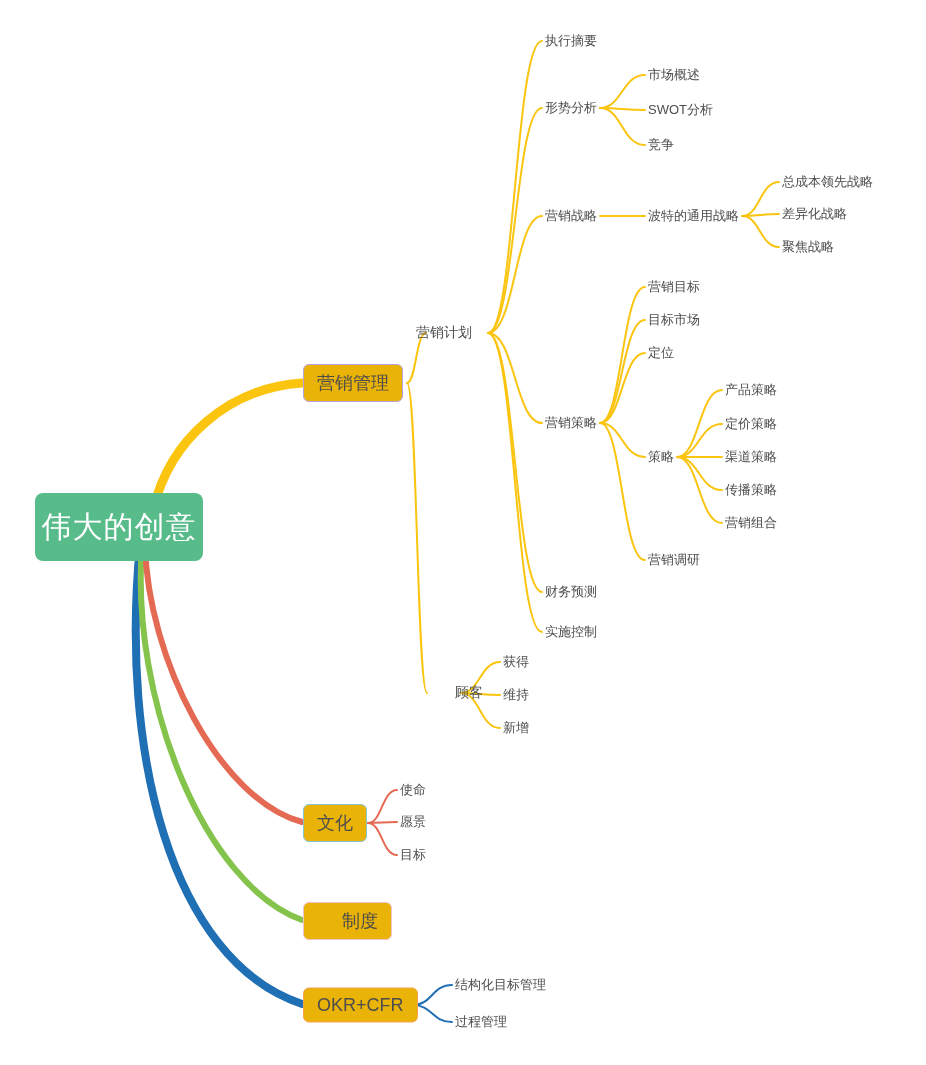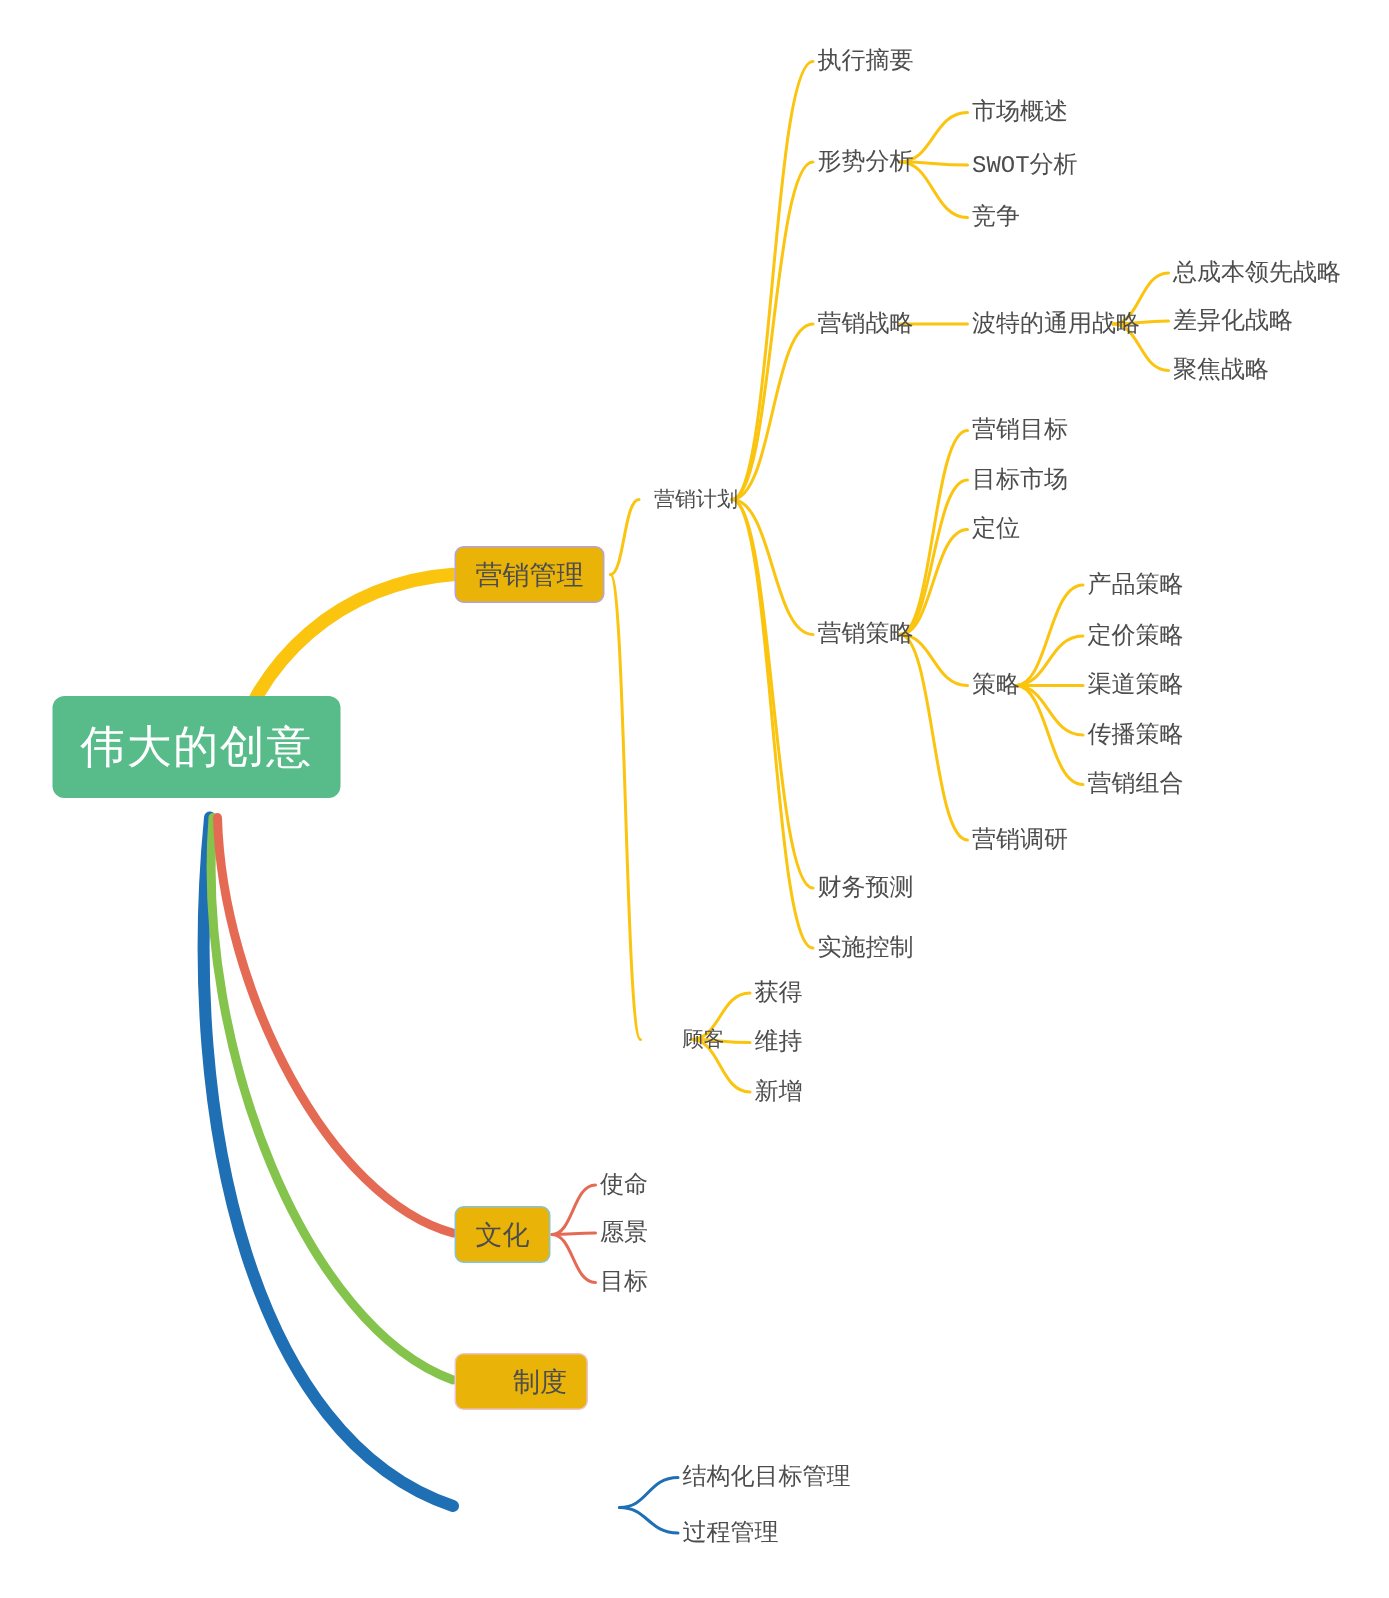--- a/index.html
+++ b/index.html
@@ -10,40 +10,40 @@
   path.edge { fill:none; stroke-width:2; stroke-linecap:round; }
   path.trunk { fill:none; stroke-linecap:round; }
   .trunk-yellow { stroke:#FAC40F; stroke-width:9; }
   .trunk-red    { stroke:#E56A54; stroke-width:6; }
   .trunk-green  { stroke:#84C34C; stroke-width:6; }
   .trunk-blue   { stroke:#1F6FB5; stroke-width:8; }
   .edge-yellow { stroke:#FAC40F; }
   .edge-red    { stroke:#E56A54; }
   .edge-blue   { stroke:#1F6FB5; }
   .root-node {
-    position:absolute; left:35px; top:498px; transform:translateY(-50%);
-    width:192px; height:68px; background:#57BB8A; color:#ffffff;
+    position:absolute; left:35px; top:527px; transform:translateY(-50%);
+    width:168px; height:68px; background:#57BB8A; color:#ffffff;
     font-size:30px; letter-spacing:1px; display:flex; align-items:center; justify-content:center;
     border-radius:8px; cursor:pointer;
   }
   .box-node {
     position:absolute; transform:translateY(-50%);
     background:#eab308; border:1.5px solid #ccc; border-radius:6px;
     font-size:18px; color:#4d4d4d; padding:6px 13px; white-space:nowrap; cursor:pointer;
   }
   .box-marketing { border-color:#B6A2DE; }
   .box-culture   { border-color:#85C5D3; }
   .box-system    { border-color:#EEC3CD;padding-left:38px; }
   .box-okr       { border-color:#F5A24B; }
   .node {
     position:absolute; transform:translateY(-50%);
     white-space:nowrap; color:#4d4d4d; cursor:pointer;
   }
   .lvl2 { font-size:14px; }
-  .lvl3 { font-size:16px;font-family:Liberation Mono, monospace; }
+  .lvl3 { font-size:13px; }
 </style>
 </head>
 <body>
 
 <div class="canvas">
 
   <svg class="edges" width="926" height="1065" viewBox="0 0 926 1065">
     <g>
       <path class="trunk trunk-blue" d="M140,545 C120,750 170,960 302,1004" stroke="#1F6FB5"></path>
       <path class="trunk trunk-green" d="M142,545 C130,700 205,885 302,920" stroke="#84C34C"></path>
@@ -92,22 +92,23 @@
       <path class="edge edge-blue" d="M413,1005 C432,1005 432,985 452,985" stroke="#1F6FB5"></path>
       <path class="edge edge-blue" d="M413,1005 C432,1005 432,1022 452,1022" stroke="#1F6FB5"></path>
     </g>
   </svg>
 
   <div class="root-node">伟大的创意</div>
 
   <div class="box-node box-marketing" style="left:303px;top:383px;">营销管理</div>
   <div class="box-node box-culture" style="left:303px;top:823px;">文化</div>
   <div class="box-node box-system" style="left:303px;top:921px;">制度</div>
+  <div class="box-node box-okr" style="left:303px;top:1005px;">OKR+CFR</div>
 
-  <div class="node lvl2" style="left:436px;top:333px;">营销计划</div>
+  <div class="node lvl2" style="left:416px;top:333px;">营销计划</div>
   <div class="node lvl3" style="left:545px;top:41px;">执行摘要</div>
   <div class="node lvl3" style="left:545px;top:108px;">形势分析</div>
   <div class="node lvl3" style="left:648px;top:75px;">市场概述</div>
   <div class="node lvl3" style="left:648px;top:110px;">SWOT分析</div>
   <div class="node lvl3" style="left:648px;top:145px;">竞争</div>
   <div class="node lvl3" style="left:545px;top:216px;">营销战略</div>
   <div class="node lvl3" style="left:648px;top:216px;">波特的通用战略</div>
   <div class="node lvl3" style="left:782px;top:182px;">总成本领先战略</div>
   <div class="node lvl3" style="left:782px;top:214px;">差异化战略</div>
   <div class="node lvl3" style="left:782px;top:247px;">聚焦战略</div>

